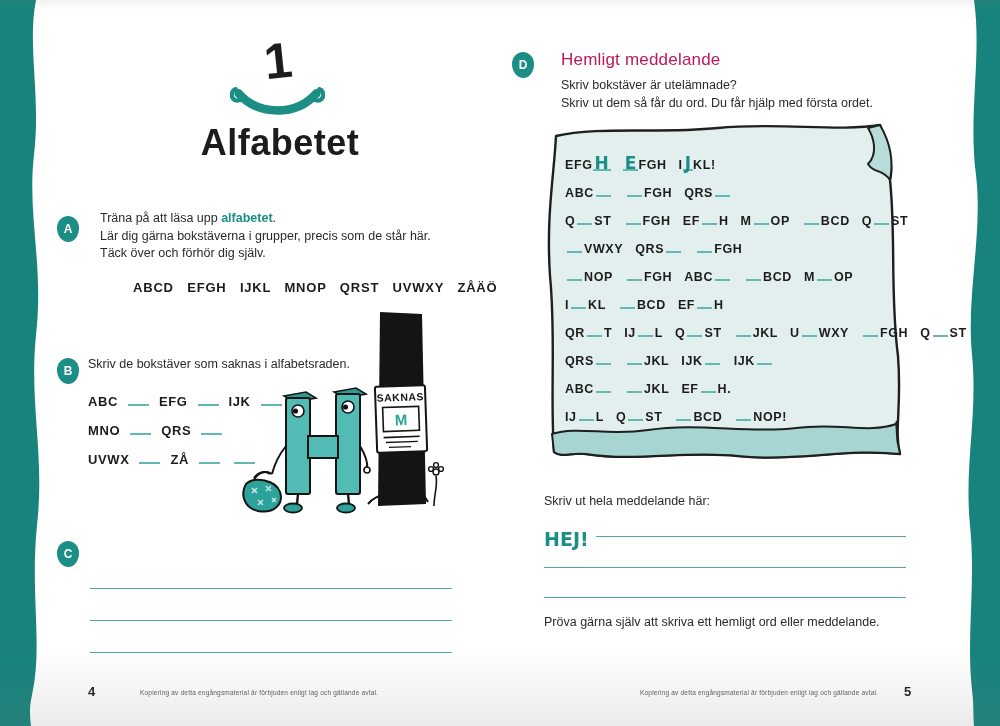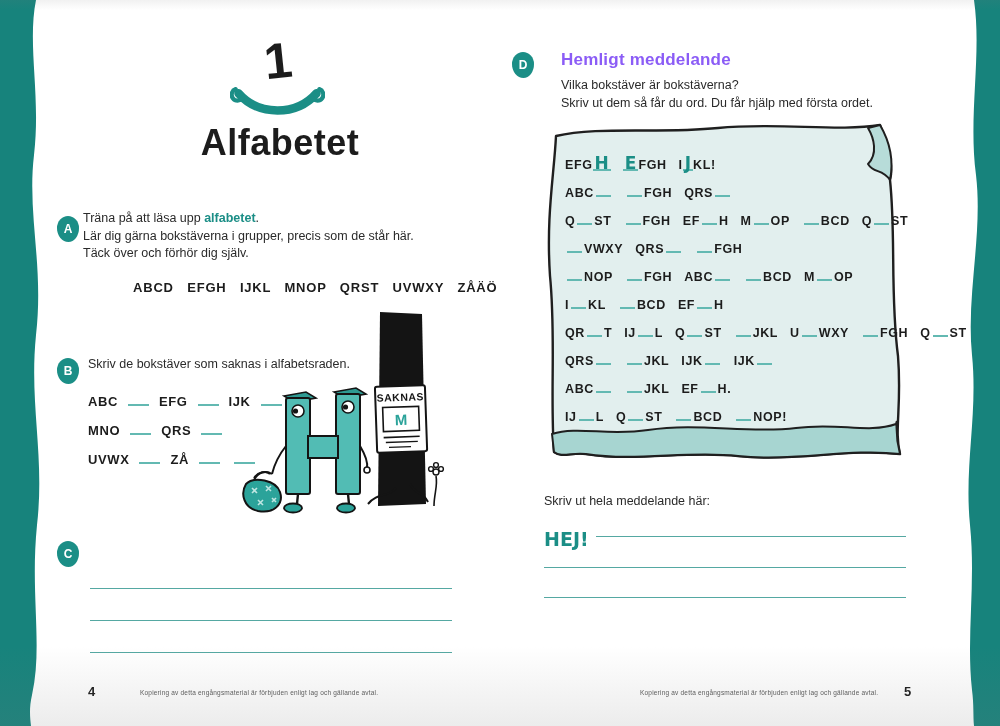--- a/index.html
+++ b/index.html
@@ -29,21 +29,21 @@
   .ornament{position:absolute;left:190px;top:80px;width:95px;height:40px;}
   .page-title{position:absolute;left:60px;top:122px;width:360px;text-align:center;
     font-size:36px;font-weight:800;letter-spacing:0.5px;color:#1c1c1c;}
 
   .badge{position:absolute;width:22px;height:26px;background:#1b8e86;color:#fff;
     border-radius:50% 50% 48% 52%/46% 46% 54% 54%;
     display:flex;align-items:center;justify-content:center;
     font-size:12px;font-weight:700;}
   .instr{position:absolute;font-size:12.5px;line-height:17.5px;font-weight:400;color:#2a2a2a;}
   .instr b.link{color:#1b8e86;font-weight:700;}
-  .heading-d{position:absolute;font-size:17px;font-weight:700;color:#8b5cf6;letter-spacing:0.2px;}
+  .heading-d{position:absolute;font-size:17px;font-weight:400;color:#be185d;letter-spacing:0.2px;}
 
   .alpharow{position:absolute;font-size:13px;font-weight:700;letter-spacing:0.8px;word-spacing:9px;color:#1c1c1c;}
 
   .pzline{position:absolute;white-space:nowrap;}
   .pz-group{display:inline-flex;align-items:baseline;margin-right:12px;}
   .pz-letter{font-size:12.5px;font-weight:700;letter-spacing:0.6px;color:#1c1c1c;}
   .pz-blank{display:inline-block;width:15px;height:11px;border-bottom:2px solid #63b9b2;margin:0 2px;}
   .pz-written{color:#1b8e86;font-size:17px;font-weight:700;line-height:12px;
     border-bottom:2px solid #63b9b2;padding:0 2px;font-family:"DejaVu Sans", sans-serif;}
   .bigblanks .pz-blank{width:21px;margin:0 4px;}
@@ -80,21 +80,21 @@
   <svg class="ornament" viewBox="0 0 100 42">
     <path d="M9,14 C30,38 70,38 91,14" fill="none" stroke="#1b8e86" stroke-width="9" stroke-linecap="round"></path>
     <path d="M13,19 A6.2,6.2 0 1 1 6,9.5" fill="none" stroke="#1b8e86" stroke-width="4.5" stroke-linecap="round"></path>
     <path d="M87,19 A6.2,6.2 0 1 0 94,9.5" fill="none" stroke="#1b8e86" stroke-width="4.5" stroke-linecap="round"></path>
     <circle cx="10.5" cy="13" r="1.8" fill="#1b8e86"></circle>
     <circle cx="89.5" cy="13" r="1.8" fill="#1b8e86"></circle>
   </svg>
   <div class="page-title">Alfabetet</div>
 
   <div class="badge" style="left:17px;top:216px;">A</div>
-  <div class="instr" style="left:43px;top:210px;width:380px;">
+  <div class="instr" style="left:60px;top:210px;width:380px;">
     <span>Träna på att läsa upp </span><b class="link">alfabetet</b><span>.</span><br>
     <span>Lär dig gärna bokstäverna i grupper, precis som de står här.</span><br>
     <span>Täck över och förhör dig själv.</span>
   </div>
   <div class="alpharow" style="left:48px;top:280px;margin-left:45px;">ABCD EFGH IJKL MNOP QRST UVWXY ZÅÄÖ</div>
 
   <div class="badge" style="left:17px;top:358px;">B</div>
   <div class="instr" style="left:48px;top:356px;width:360px;">Skriv de bokstäver som saknas i alfabetsraden.</div>
   <div class="pzline bigblanks" style="left:48px;top:392px;"><span class="pz-group">
         <span class="pz-letter">A</span>
@@ -207,21 +207,21 @@
 
   <div class="footer-num" style="left:48px;top:684px;">4</div>
   <div class="footer-copy" style="left:100px;top:689px;width:280px;">Kopiering av detta engångsmaterial är förbjuden enligt lag och gällande avtal.</div>
 </div>
 
 <div class="page right">
 
   <div class="badge" style="left:12px;top:52px;">D</div>
   <div class="heading-d" style="left:61px;top:50px;">Hemligt meddelande</div>
   <div class="instr" style="left:61px;top:77px;width:380px;">
-    <span>Vilka bokstäver är bokstäverna?</span><br>
+    <span>Skriv bokstäver är utelämnade?</span><br>
     <span>Skriv ut dem så får du ord. Du får hjälp med första ordet.</span>
   </div>
 
   <svg class="notepaper" viewBox="0 0 384 360">
     <path d="M18,20 C60,10 120,18 180,12 C240,6 300,16 342,9
              C350,30 356,50 352,64
              C358,120 352,180 360,240 C364,290 356,315 362,338
              C310,332 255,346 200,340 C150,334 100,346 48,338 C34,336 24,342 16,336
              C12,280 18,220 12,160 C8,100 16,60 18,20 Z" fill="#e2efee" stroke="#1f1f1f" stroke-width="2.4" stroke-linejoin="round"></path>
 
@@ -455,21 +455,21 @@
         </span></div>
   </div>
 
   <div class="instr" style="left:44px;top:493px;">Skriv ut hela meddelande här:</div>
   <div class="answer-start" style="left:44px;top:528px;">HEJ!</div>
   <div class="writing-line" style="left:96px;top:536px;width:310px;"></div>
   <div class="writing-line" style="left:44px;top:567px;width:362px;"></div>
   <div class="writing-line" style="left:44px;top:597px;width:362px;"></div>
 
   <div class="instr" style="left:44px;top:614px;width:400px;">
-    <br>
+    <span>Pröva gärna själv att skriva ett hemligt ord eller meddelande.</span><br>
   </div>
 
   <div class="footer-copy" style="left:140px;top:689px;width:280px;">Kopiering av detta engångsmaterial är förbjuden enligt lag och gällande avtal.</div>
   <div class="footer-num" style="left:404px;top:684px;">5</div>
 </div>
 
 <div class="shade-top"></div>
 <div class="shade-bottom"></div>
 
 </body></html>

